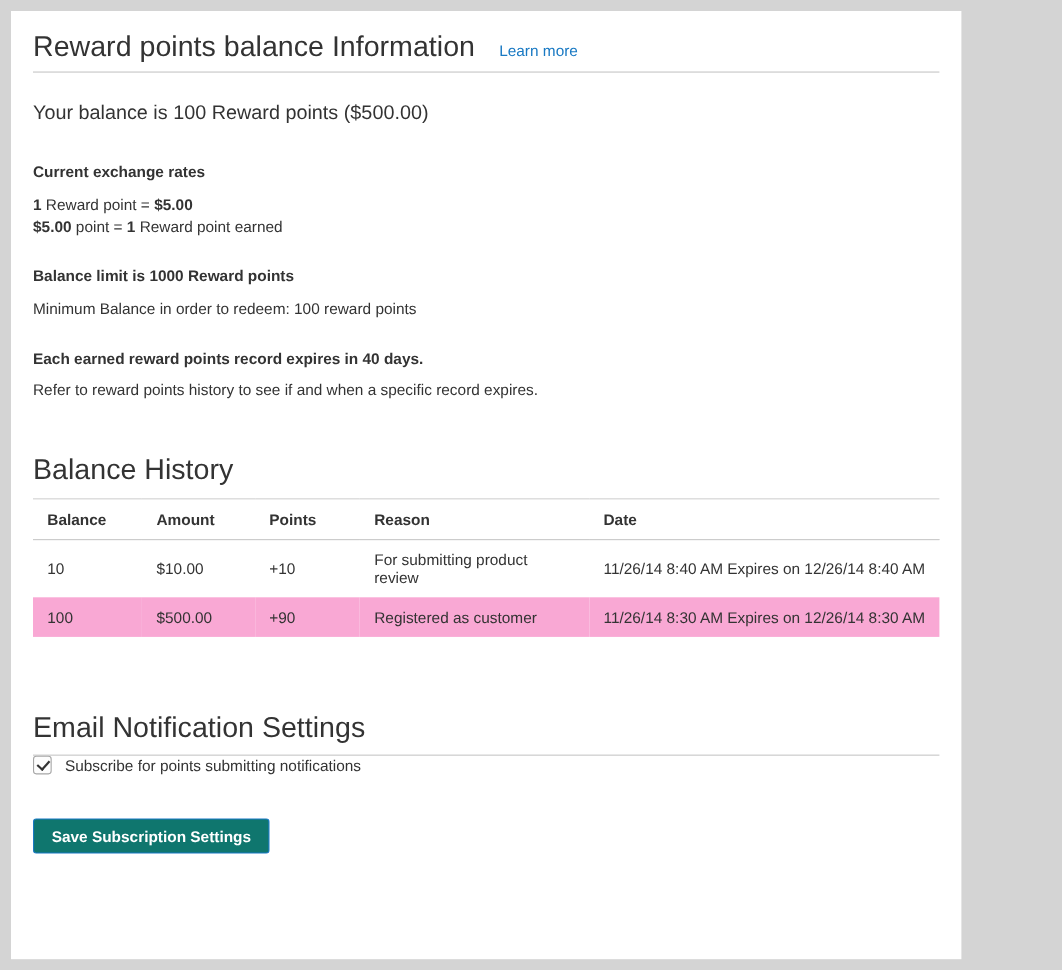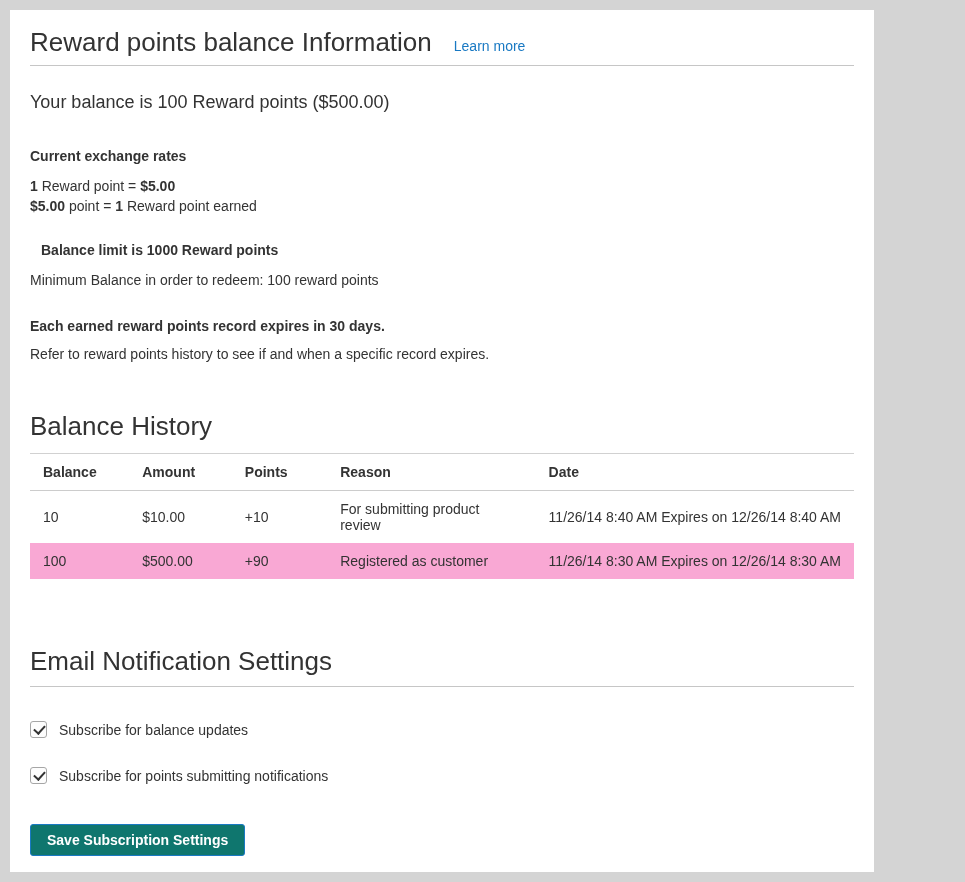--- a/index.html
+++ b/index.html
@@ -53,21 +53,21 @@
   }
   .body-line {
     font-size: 14px;
     line-height: 20px;
     font-weight: 400;
   }
   .body-line b { font-weight: 700; }
 
   .mt-32 { margin-top: 32px; }
   .mt-26 { margin-top: 26px; }
-  .mt-24 { margin-top: 24px; margin-left: 11px; }
+  .mt-24 { margin-top: 24px; }
   .mt-10 { margin-top: 10px; }
   .mt-8  { margin-top: 8px; }
 
   
   .section-title {
     font-size: 26px;
     font-weight: 300;
     line-height: 32px;
     color: #333333;
   }
@@ -169,21 +169,21 @@
   <div class="mt-10">
     <p class="body-line"><b>1</b><span> Reward point = </span><b>$5.00</b></p>
     <p class="body-line"><b>$5.00</b><span> point = </span><b>1</b><span> Reward point earned</span></p>
   </div>
 
   
   <p class="bold-line mt-24">Balance limit is 1000 Reward points</p>
   <p class="body-line mt-10">Minimum Balance in order to redeem: 100 reward points</p>
 
   
-  <p class="bold-line mt-26">Each earned reward points record expires in 30 days.</p>
+  <p class="bold-line mt-26">Each earned reward points record expires in 40 days.</p>
   <p class="body-line mt-8">Refer to reward points history to see if and when a specific record expires.</p>
 
   
   <h2 class="section-title history-title">Balance History</h2>
 
   <table class="history">
     <colgroup>
       <col style="width:107px">
       <col style="width:112px">
       <col style="width:106px">
@@ -215,24 +215,20 @@
         <td class="nowrap">11/26/14 8:30 AM Expires on 12/26/14 8:30 AM</td>
       </tr>
     </tbody>
   </table>
 
   
   <div class="email-title-row">
     <h2 class="section-title">Email Notification Settings</h2>
   </div>
 
-  <div class="checkbox-row first">
-    <input type="checkbox" id="cb-balance" checked="true" style="">
-    <label for="cb-balance">Subscribe for balance updates</label>
-  </div>
 
   <div class="checkbox-row">
     <input type="checkbox" id="cb-expiration" checked="true" style="">
     <label for="cb-expiration">Subscribe for points submitting notifications</label>
   </div>
 
   <button class="save-btn">Save Subscription Settings</button>
 
 </div>
 

